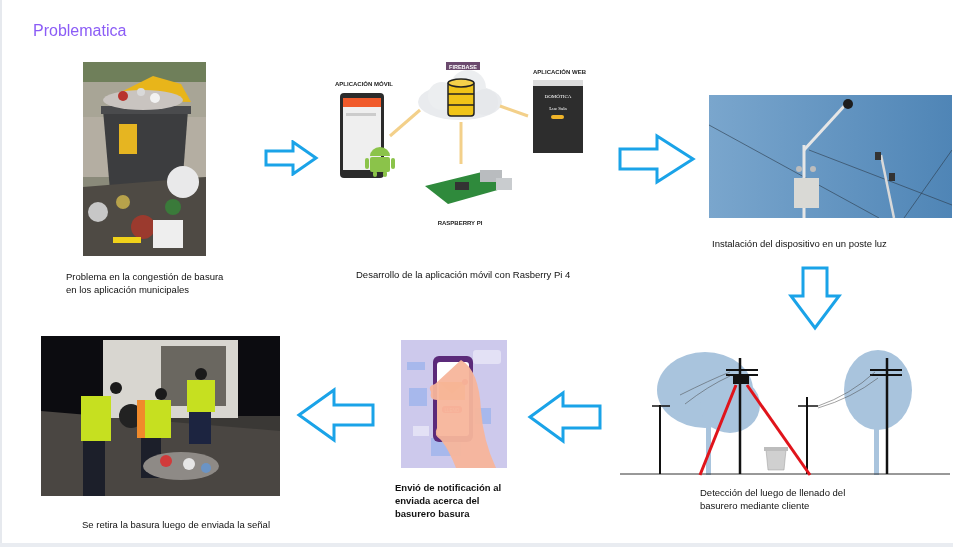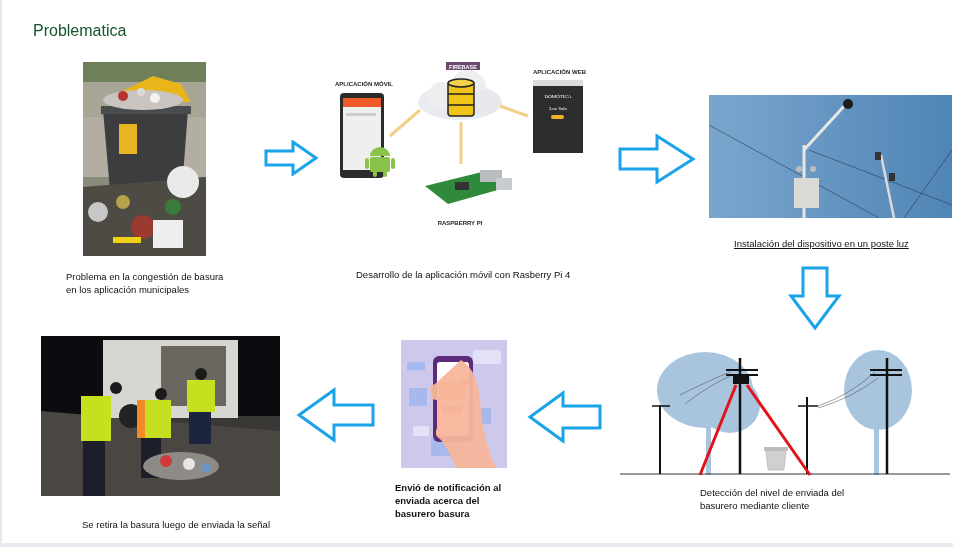--- a/index.html
+++ b/index.html
@@ -1,20 +1,20 @@
 <!DOCTYPE html>
 <html><head>
 <meta charset="utf-8">
 <style>
   * { box-sizing: border-box; margin: 0; padding: 0; }
   html, body { width: 953px; height: 547px; overflow: hidden; background: #ffffff; }
   body { font-family: "Liberation Sans", sans-serif; color: #1a1a1a; position: relative; }
   .page { position: absolute; left: 0; top: 0; width: 953px; height: 545px; background: #fff; border-left: 2px solid #e6e9ee; }
   .bottom-bar { position: absolute; left: 0; top: 543px; width: 953px; height: 4px; background: #e9ecf1; }
-  .title { position: absolute; left: 33px; top: 22px; font-size: 16px; color: #14532d; }
+  .title { position: absolute; left: 33px; top: 22px; font-size: 16px; color: #8b5cf6; }
   .caption { position: absolute; font-size: 9.5px; line-height: 13px; color: #111; }
   .abs { position: absolute; }
   svg { display: block; }
 </style>
 </head>
 <body>
 
 <div class="page"></div>
 <div class="bottom-bar"></div>
 
@@ -147,21 +147,21 @@
     <circle cx="139" cy="9" r="5" fill="#1d1d1d"></circle>
     <rect x="85" y="83" width="25" height="30" fill="#d9d9d5"></rect>
     <circle cx="90" cy="74" r="3" fill="#bdbdbd"></circle>
     <circle cx="104" cy="74" r="3" fill="#bdbdbd"></circle>
 
     <line x1="172" y1="60" x2="185" y2="123" stroke="#d9d9d9" stroke-width="2.5"></line>
     <rect x="166" y="57" width="6" height="8" fill="#333"></rect>
     <rect x="180" y="78" width="6" height="8" fill="#333"></rect>
   </svg>
 </div>
-<div class="caption" style="left:734px;top:237px;text-decoration:underline;">
+<div class="caption" style="left:712px;top:237px;">
   <div>Instalación del dispositivo en un poste luz</div>
 </div>
 
 <div class="abs" style="left:788px;top:265px;">
   <svg width="54" height="66" viewBox="0 0 54 66">
       <polygon points="15,3 39,3 39,31 51,31 27,63 3,31 15,31" fill="none" stroke="#1aa3e8" stroke-width="3"></polygon>
     </svg>
 </div>
 
 <div class="abs" style="left:620px;top:340px;width:330px;height:140px;">
@@ -204,21 +204,21 @@
     <line x1="116" y1="45" x2="80" y2="135" stroke="#e0141b" stroke-width="3"></line>
     <line x1="127" y1="45" x2="190" y2="135" stroke="#e0141b" stroke-width="3"></line>
 
     <g>
       <polygon points="146,110 166,110 164,130 148,130" fill="#d0d0d0" stroke="#999" stroke-width="0.5"></polygon>
       <rect x="144" y="107" width="24" height="4" fill="#bdbdbd"></rect>
     </g>
   </svg>
 </div>
 <div class="caption" style="left:700px;top:486px;">
-  <div>Detección del nivel de enviada del</div>
+  <div>Detección del luego de llenado del</div>
   <div>basurero mediante cliente</div>
 </div>
 
 <div class="abs" style="left:527px;top:390px;">
   <svg width="76" height="54" viewBox="0 0 76 54">
       <polygon points="73,16 36,16 36,3 3,27 36,51 36,38 73,38" fill="none" stroke="#1aa3e8" stroke-width="3"></polygon>
     </svg>
 </div>
 
 <div class="abs" style="left:401px;top:340px;width:106px;height:128px;">

